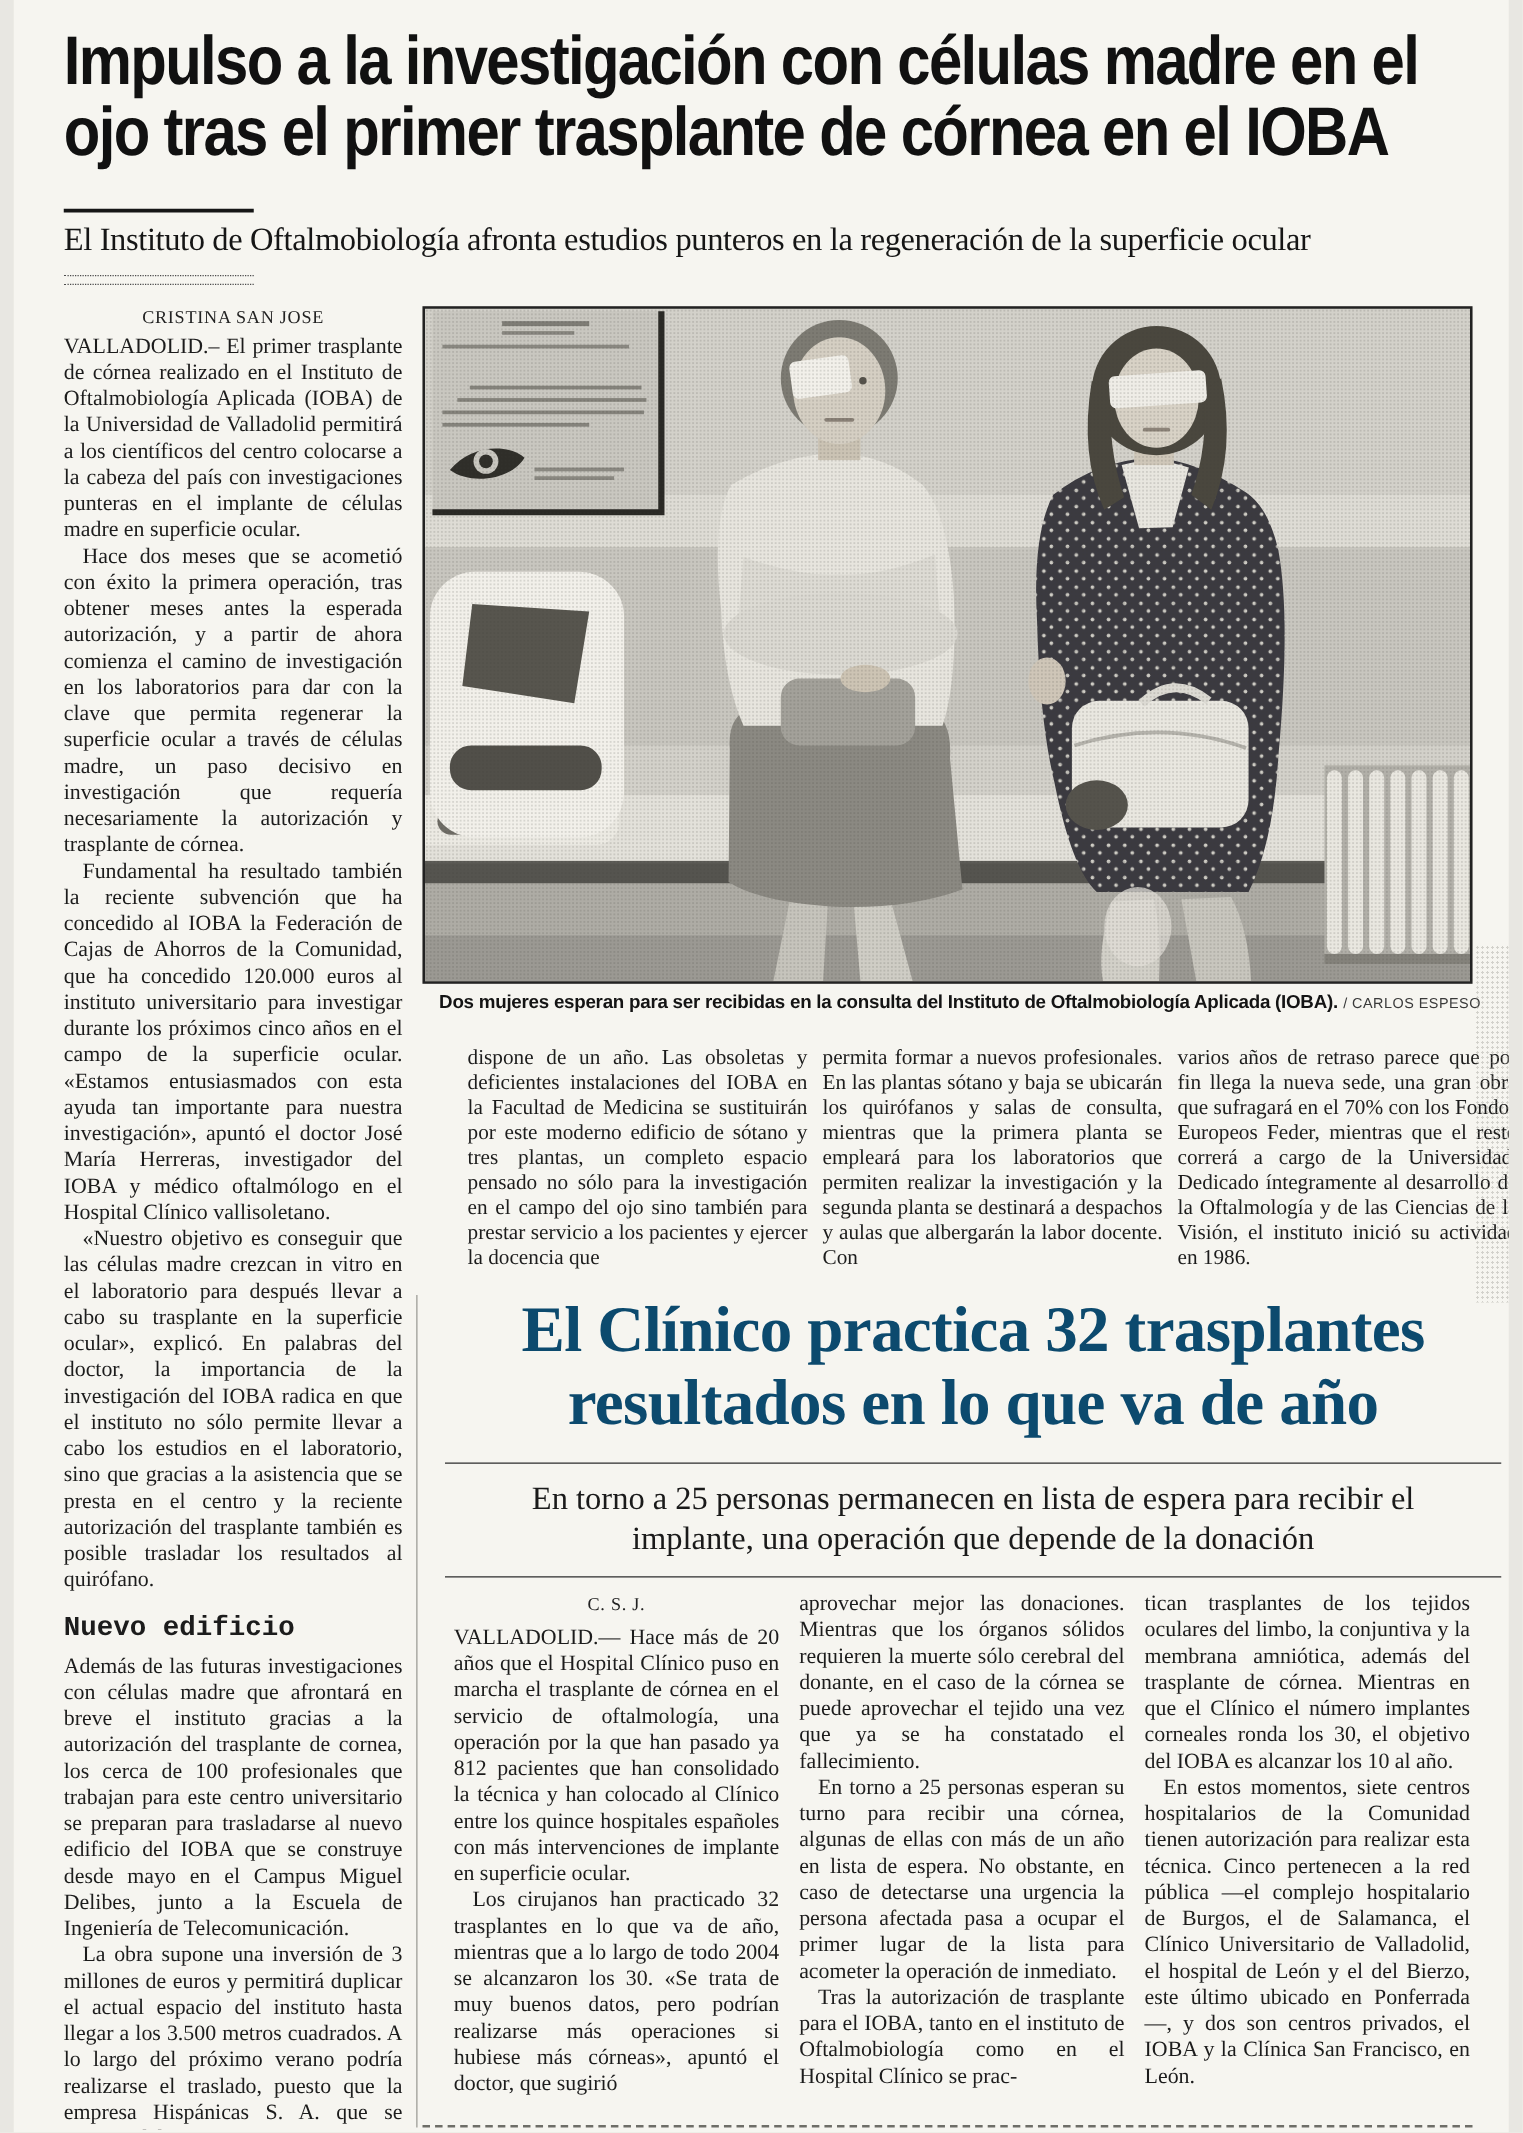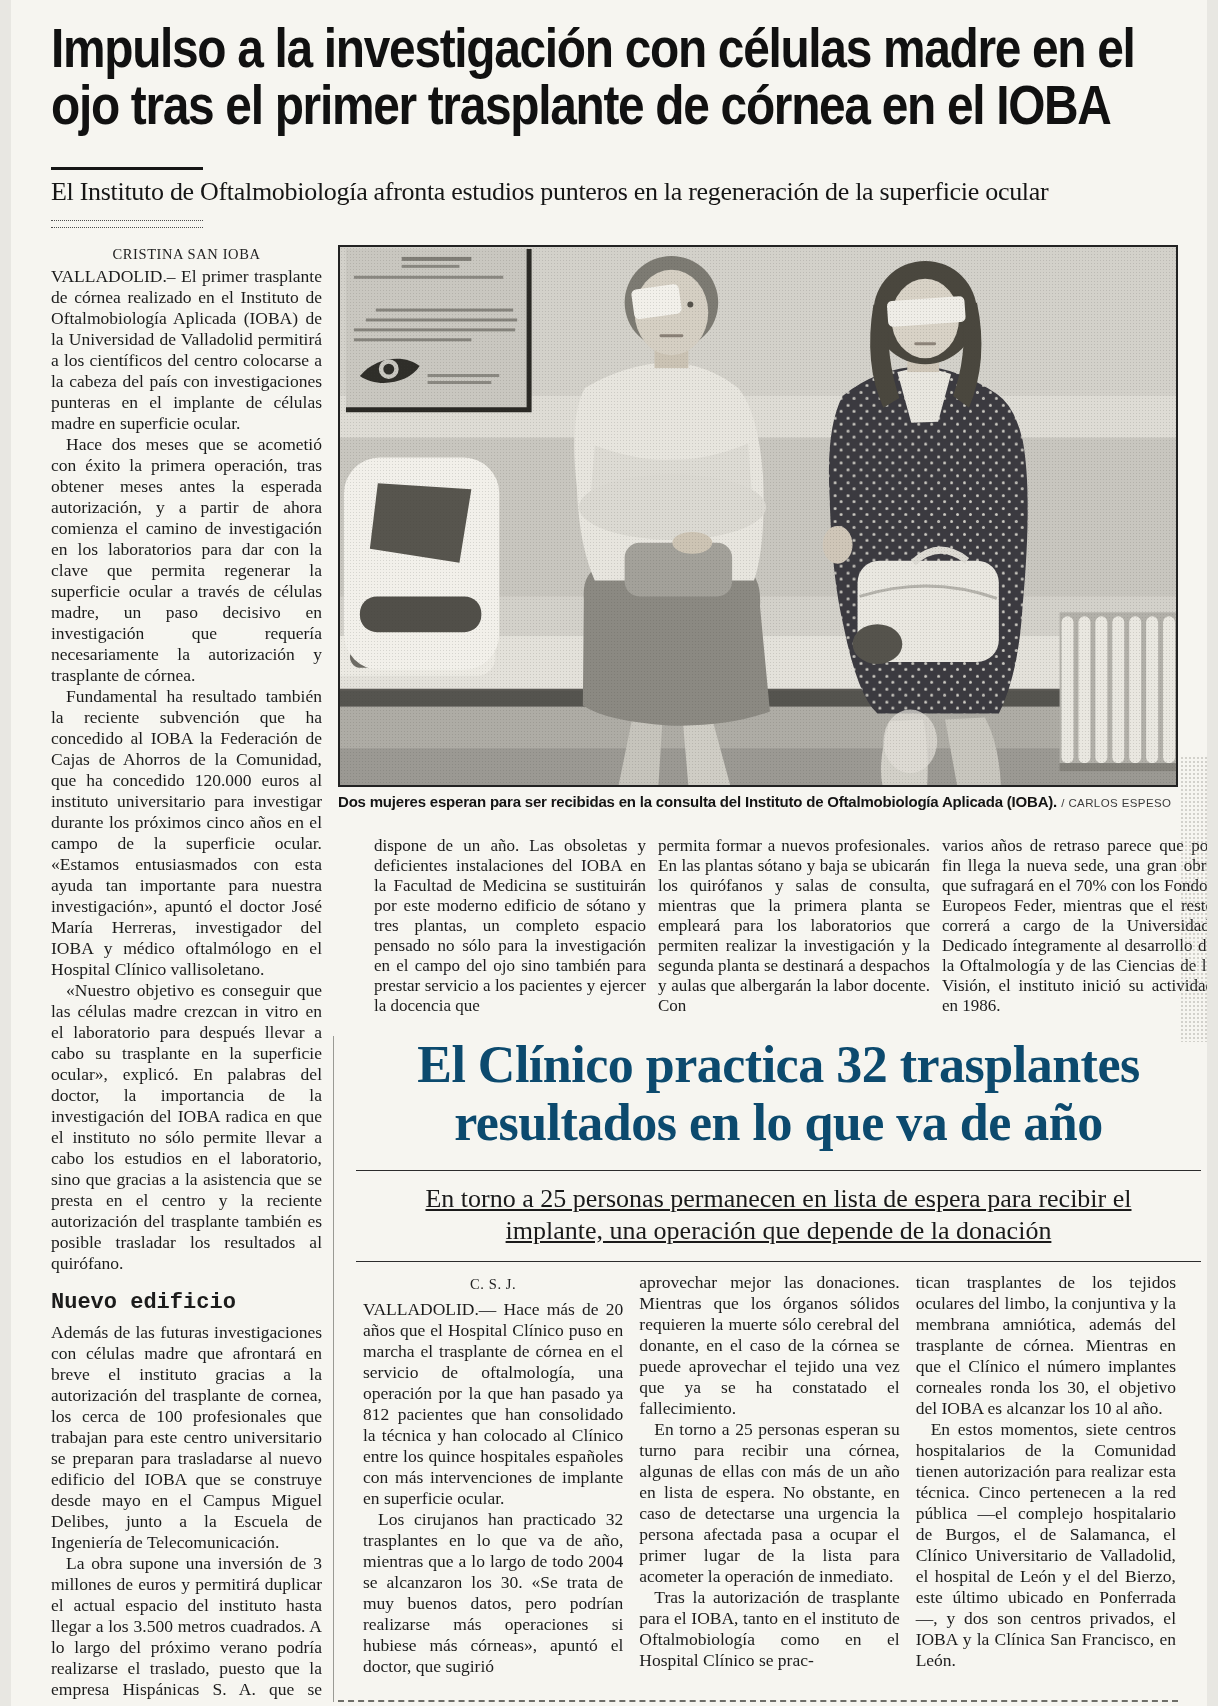--- a/index.html
+++ b/index.html
@@ -38,21 +38,21 @@
     border:2px solid #222;box-sizing:border-box;background:#cfcdc6;overflow:hidden;
   }
   .photo svg{display:block;width:100%;height:100%;}
   .photo .halftone{
     position:absolute;inset:0;pointer-events:none;opacity:0.15;
     background-image:radial-gradient(#3a3a35 0.7px, transparent 0.8px);
     background-size:3px 3px;
   }
   .caption{
     position:absolute;left:327px;top:792px;width:860px;
-    font-family:"Liberation Sans", sans-serif;font-size:15px;line-height:19px;
+    font-family:"Liberation Sans", sans-serif;font-size:15px;line-height:19px;text-align:center;
   }
   .caption .cap{font-weight:700;letter-spacing:-0.2px;color:#141414;}
   .caption .credit{font-weight:400;font-size:11.5px;letter-spacing:0.4px;color:#3a3a3a;}
   
   .cols-a{
     position:absolute;left:327px;top:836px;width:840px;height:200px;overflow:hidden;
     display:grid;grid-template-columns:1fr 1fr 1fr;column-gap:12px;margin-left:36px;
   }
   .cols-a p.body{font-size:17px;line-height:20px;}
   
@@ -60,21 +60,21 @@
   .art2{position:absolute;left:345px;top:1036px;width:845px;}
   .art2 h2{
     margin:0;text-align:center;font-size:52px;line-height:58px;font-weight:700;
     letter-spacing:-0.5px;color:#0c4a6e;
   }
   .deckrule{width:845px;height:1px;background:#2c2c2c;margin:0;}
   .deckrule.top{margin-top:18px;}
   .deckrule.bot{margin-top:14px;}
   .deck2{
     margin:12px auto 0 auto;width:760px;text-align:center;
-    font-size:26px;line-height:32px;color:#1a1a1a;text-decoration:underline;
+    font-size:26px;line-height:32px;color:#1a1a1a;
   }
   .cols-b{
     position:absolute;left:352px;top:1272px;width:813px;height:434px;overflow:hidden;
     display:grid;grid-template-columns:1fr 1fr 1fr;column-gap:16px;
   }
   .cols-b .byline{margin:4px 0 6px 0;}
   
   .page-rule-right{position:absolute;left:1197px;top:84px;width:2px;height:1622px;background:#4f4f4a;}
   .dots-strip{
     position:absolute;pointer-events:none;opacity:0.45;
@@ -92,21 +92,21 @@
 
   <div class="headline">
     <div class="hl">Impulso a la investigación con células madre en el</div>
     <div class="hl">ojo tras el primer trasplante de córnea en el IOBA</div>
   </div>
   <div class="rule-solid"></div>
   <div class="deck1">El Instituto de Oftalmobiología afronta estudios punteros en la regeneración de la superficie ocular</div>
   <div class="rule-hatch"></div>
 
   <div class="leftcol">
-    <div class="byline">CRISTINA SAN IOBA</div>
+    <div class="byline">CRISTINA SAN JOSE</div>
     <p class="body">VALLADOLID.– El primer trasplante de córnea realizado en el Instituto de Oftalmobiología Aplicada (IOBA) de la Universidad de Valladolid permitirá a los científicos del centro colocarse a la cabeza del país con investigaciones punteras en el implante de células madre en superficie ocular.</p>
     <p class="body ind">Hace dos meses que se acometió con éxito la primera operación, tras obtener meses antes la esperada autorización, y a partir de ahora comienza el camino de investigación en los laboratorios para dar con la clave que permita regenerar la superficie ocular a través de células madre, un paso decisivo en investigación que requería necesariamente la autorización y trasplante de córnea.</p>
     <p class="body ind">Fundamental ha resultado también la reciente subvención que ha concedido al IOBA la Federación de Cajas de Ahorros de la Comunidad, que ha concedido 120.000 euros al instituto universitario para investigar durante los próximos cinco años en el campo de la superficie ocular. «Estamos entusiasmados con esta ayuda tan importante para nuestra investigación», apuntó el doctor José María Herreras, investigador del IOBA y médico oftalmólogo en el Hospital Clínico vallisoletano.</p>
     <p class="body ind">«Nuestro objetivo es conseguir que las células madre crezcan in vitro en el laboratorio para después llevar a cabo su trasplante en la superficie ocular», explicó. En palabras del doctor, la importancia de la investigación del IOBA radica en que el instituto no sólo permite llevar a cabo los estudios en el laboratorio, sino que gracias a la asistencia que se presta en el centro y la reciente autorización del trasplante también es posible trasladar los resultados al quirófano.</p>
     <h3 class="subhead">Nuevo edificio</h3>
     <p class="body">Además de las futuras investigaciones con células madre que afrontará en breve el instituto gracias a la autorización del trasplante de cornea, los cerca de 100 profesionales que trabajan para este centro universitario se preparan para trasladarse al nuevo edificio del IOBA que se construye desde mayo en el Campus Miguel Delibes, junto a la Escuela de Ingeniería de Telecomunicación.</p>
     <p class="body ind">La obra supone una inversión de 3 millones de euros y permitirá duplicar el actual espacio del instituto hasta llegar a los 3.500 metros cuadrados. A lo largo del próximo verano podría realizarse el traslado, puesto que la empresa Hispánicas S. A. que se encarga del proyecto</p>
   </div>
 
   <div class="photo">

